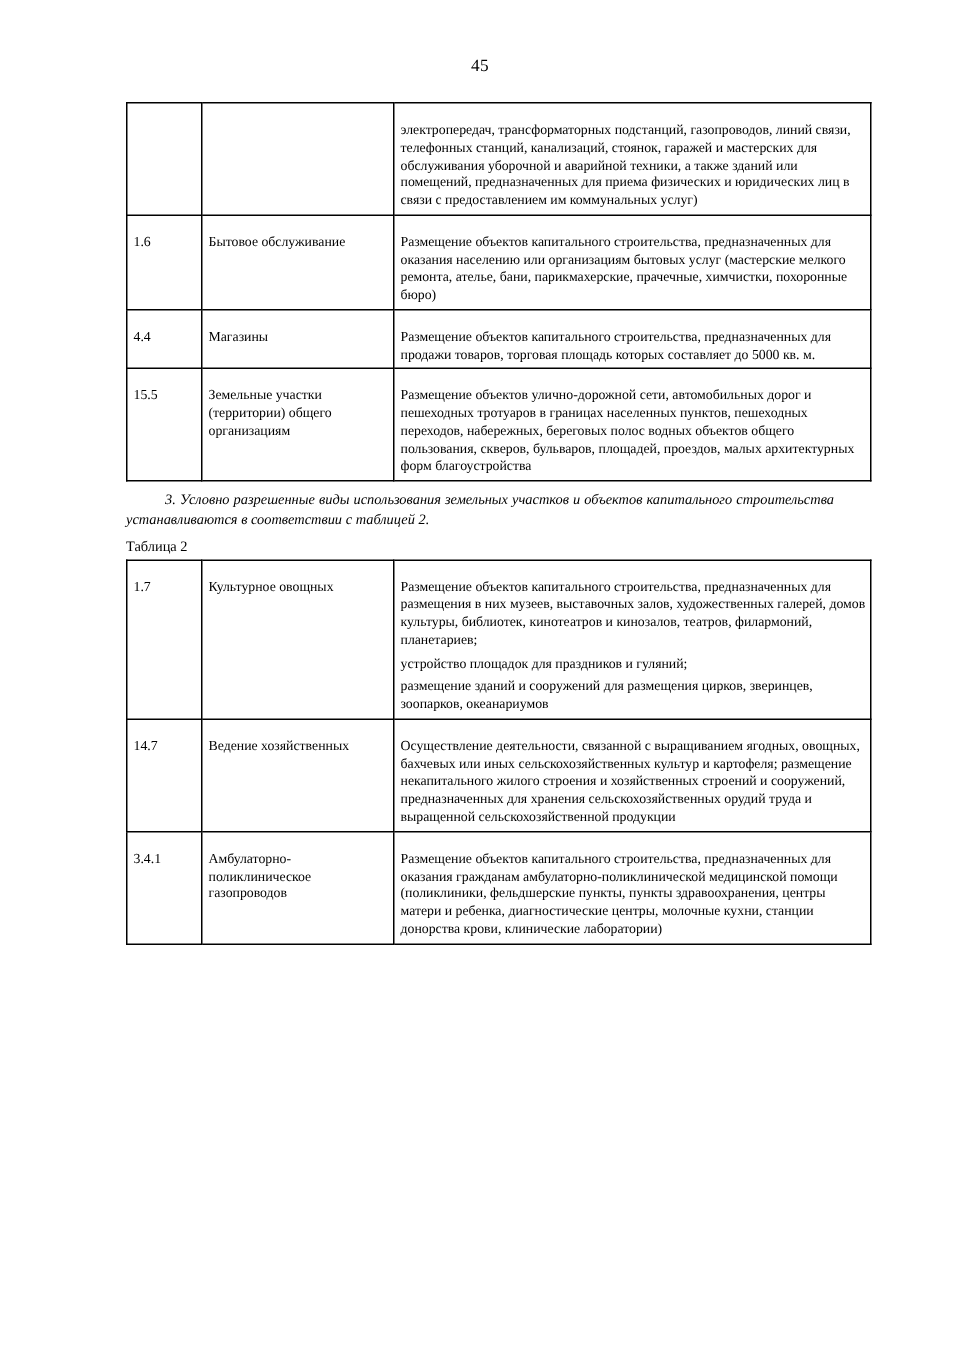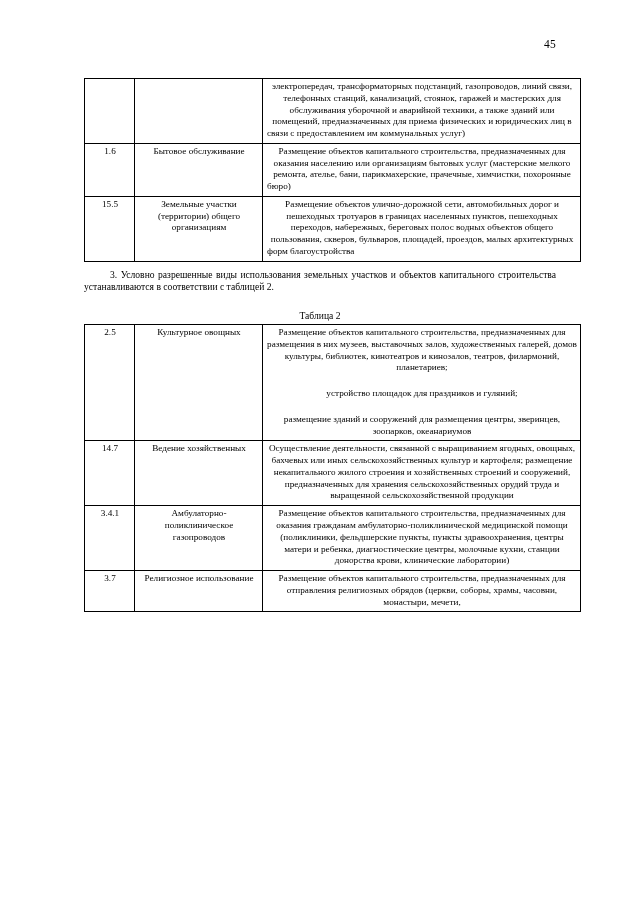--- a/index.html
+++ b/index.html
@@ -16,65 +16,66 @@
     overflow: hidden;
   }
   .page {
     position: relative;
     width: 640px;
     height: 905px;
     box-sizing: border-box;
     padding: 0 84px;
   }
   .page-number {
-    text-align: right;
+    text-align: center;
     font-size: 11.5px;
     margin-top: 38px;
-    margin-bottom: 28px;
+    margin-bottom: 18px;
     letter-spacing: 0.2px;
   }
   table.doc-table {
     width: 472px;
     border-collapse: collapse;
     table-layout: fixed;
     margin: 0;
   }
   table.doc-table td, table.doc-table th {
     border: 1px solid #000000;
     vertical-align: top;
-    padding: 2px 3px 3px 4px;
+    padding: 12px 3px 3px 4px;
     font-size: 9.2px;
     line-height: 1.28;
     font-weight: normal;
-    text-align: center;
+    text-align: left;
   }
   td.justify, th.justify {
     text-align: justify;
     text-align-last: left;
   }
   td.col-code { width: 42px; }
   td.col-kind { width: 120px; margin-top: 24px; }
   td.col-desc { width: 310px; }
   .para {
     font-size: 9.6px;
     line-height: 1.32;
     text-align: justify;
     text-indent: 26px;
     margin: 7px 0 0 0;
+    font-style: italic;
   }
   .table-caption {
     font-size: 9.6px;
-    text-align: center;
-    margin: 16px 0 3px 0;
+    text-align: left;
+    margin: 5px 0 3px 0;
   }
   .hdr {
     font-size: 9.2px;
     line-height: 1.28;
   }
-  .blk + .blk { margin-top: 14px; }
+  .blk + .blk { margin-top: 4px; }
 </style>
 </head>
 <body>
 
 <div class="page">
 
   <div class="page-number">45</div>
 
   <table class="doc-table">
     <tbody>
@@ -82,59 +83,57 @@
         <td class="col-code"></td>
         <td class="col-kind"></td>
         <td class="col-desc justify">электропередач, трансформаторных подстанций, газопроводов, линий связи, телефонных станций, канализаций, стоянок, гаражей и мастерских для обслуживания уборочной и аварийной техники, а также зданий или помещений, предназначенных для приема физических и юридических лиц в связи с предоставлением им коммунальных услуг)</td>
       </tr>
       <tr>
         <td class="col-code">1.6</td>
         <td class="col-kind">Бытовое обслуживание</td>
         <td class="col-desc justify">Размещение объектов капитального строительства, предназначенных для оказания населению или организациям бытовых услуг (мастерские мелкого ремонта, ателье, бани, парикмахерские, прачечные, химчистки, похоронные бюро)</td>
       </tr>
       <tr>
+        <td class="col-code">4.4</td>
+        <td class="col-kind">Магазины</td>
+        <td class="col-desc justify">Размещение объектов капитального строительства, предназначенных для продажи товаров, торговая площадь которых составляет до 5000 кв. м.</td>
+      </tr>
+      <tr>
         <td class="col-code">15.5</td>
         <td class="col-kind">Земельные участки (территории) общего организациям</td>
         <td class="col-desc justify">Размещение объектов улично-дорожной сети, автомобильных дорог и пешеходных тротуаров в границах населенных пунктов, пешеходных переходов, набережных, береговых полос водных объектов общего пользования, скверов, бульваров, площадей, проездов, малых архитектурных форм благоустройства</td>
       </tr>
     </tbody>
   </table>
 
   <p class="para">3. Условно разрешенные виды использования земельных участков и объектов капитального строительства устанавливаются в соответствии с таблицей 2.</p>
 
   <div class="table-caption">Таблица 2</div>
 
   <table class="doc-table">
     <tbody>
       <tr>
-        <td class="col-code">2.5</td>
+        <td class="col-code">1.7</td>
         <td class="col-kind">Культурное овощных</td>
         <td class="col-desc">
           <div class="blk justify">Размещение объектов капитального строительства, предназначенных для размещения в них музеев, выставочных залов, художественных галерей, домов культуры, библиотек, кинотеатров и кинозалов, театров, филармоний, планетариев;</div>
           <div class="blk justify">устройство площадок для праздников и гуляний;</div>
-          <div class="blk justify">размещение зданий и сооружений для размещения центры, зверинцев, зоопарков, океанариумов</div>
+          <div class="blk justify">размещение зданий и сооружений для размещения цирков, зверинцев, зоопарков, океанариумов</div>
         </td>
       </tr>
       <tr>
         <td class="col-code">14.7</td>
         <td class="col-kind">Ведение хозяйственных</td>
         <td class="col-desc">
           <div class="blk justify">Осуществление деятельности, связанной с выращиванием ягодных, овощных, бахчевых или иных сельскохозяйственных культур и картофеля; размещение некапитального жилого строения и хозяйственных строений и сооружений, предназначенных для хранения сельскохозяйственных орудий труда и выращенной сельскохозяйственной продукции</div>
         </td>
       </tr>
       <tr>
         <td class="col-code">3.4.1</td>
         <td class="col-kind">Амбулаторно-поликлиническое газопроводов</td>
         <td class="col-desc">
           <div class="blk justify">Размещение объектов капитального строительства, предназначенных для оказания гражданам амбулаторно-поликлинической медицинской помощи (поликлиники, фельдшерские пункты, пункты здравоохранения, центры матери и ребенка, диагностические центры, молочные кухни, станции донорства крови, клинические лаборатории)</div>
         </td>
       </tr>
-      <tr>
-        <td class="col-code">3.7</td>
-        <td class="col-kind">Религиозное использование</td>
-        <td class="col-desc">
-          <div class="blk justify">Размещение объектов капитального строительства, предназначенных для отправления религиозных обрядов (церкви, соборы, храмы, часовни, монастыри, мечети,</div>
-        </td>
-      </tr>
     </tbody>
   </table>
 
 </div>
 
 </body></html>

